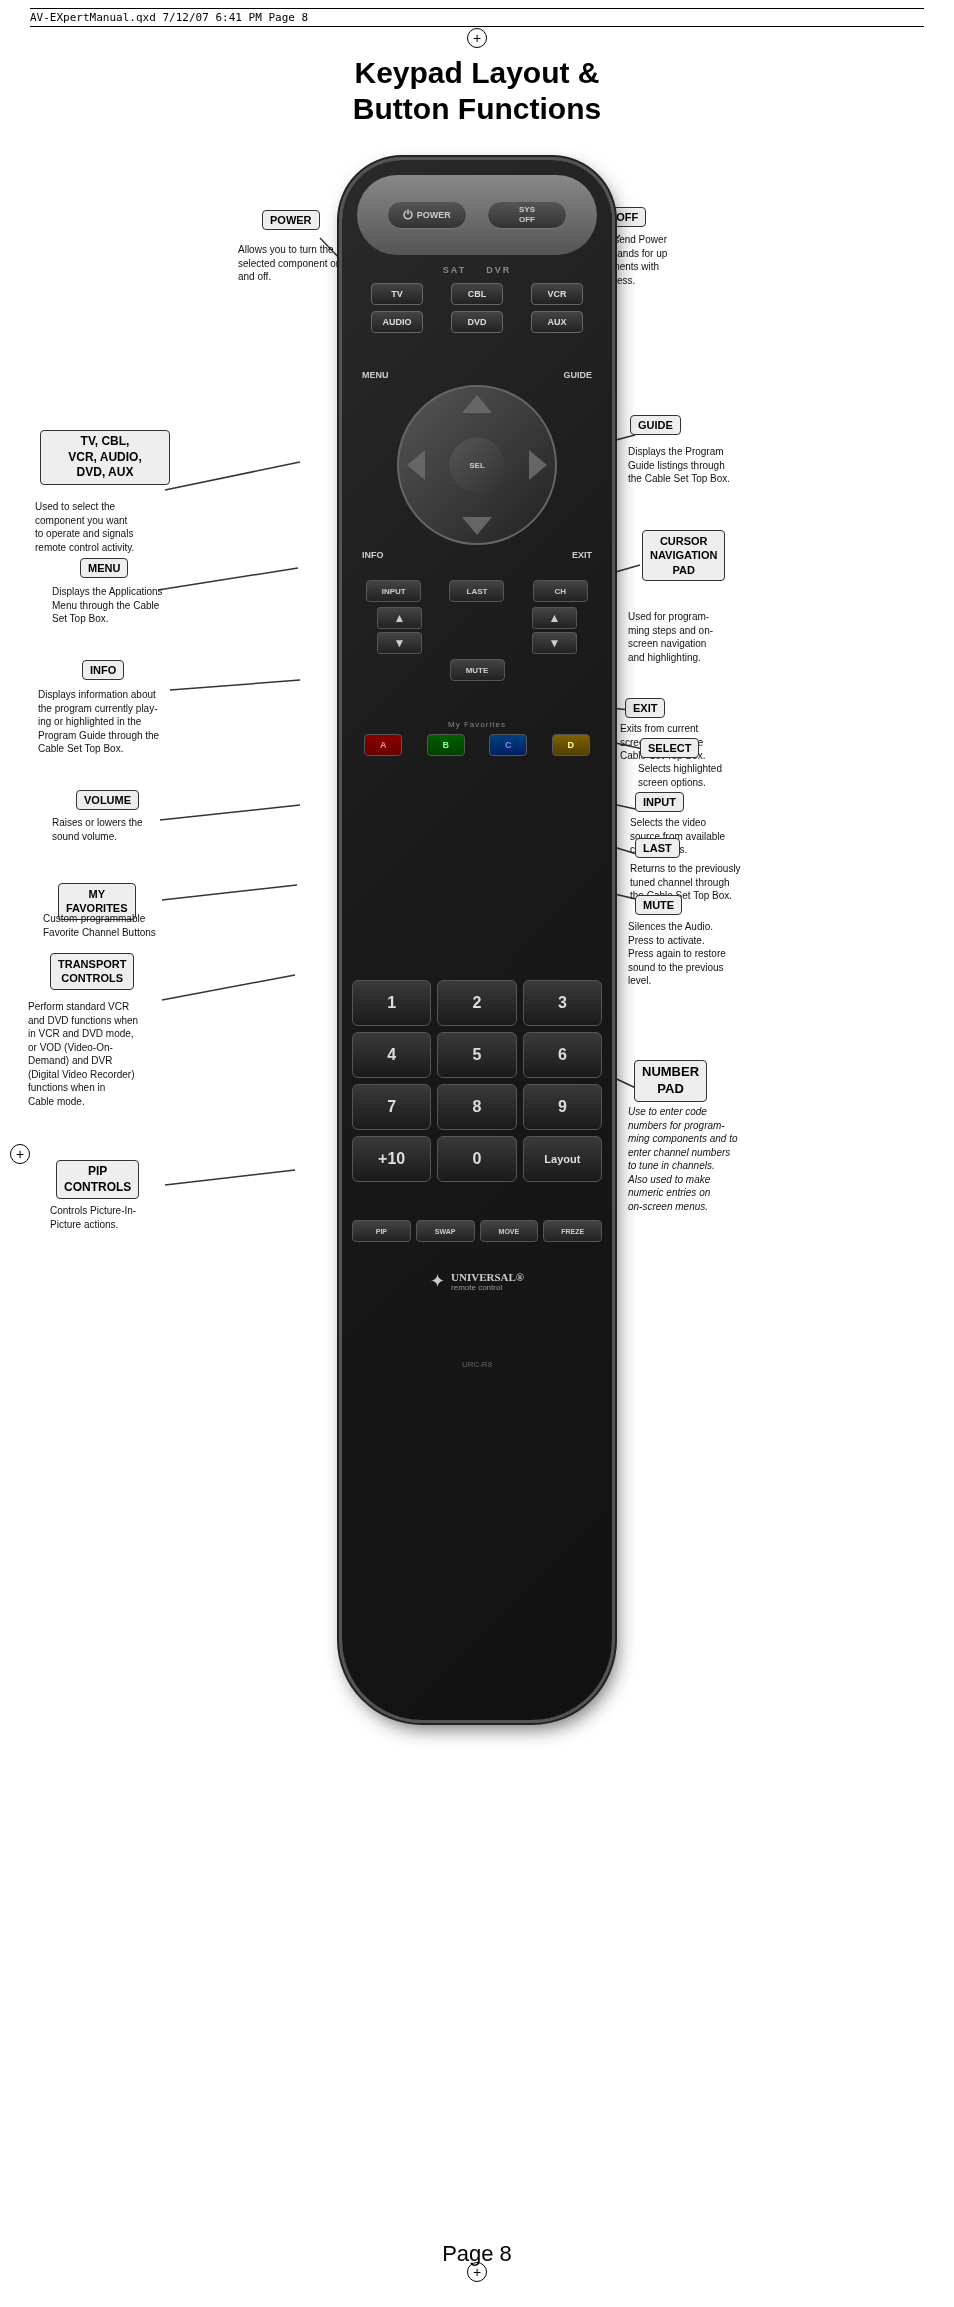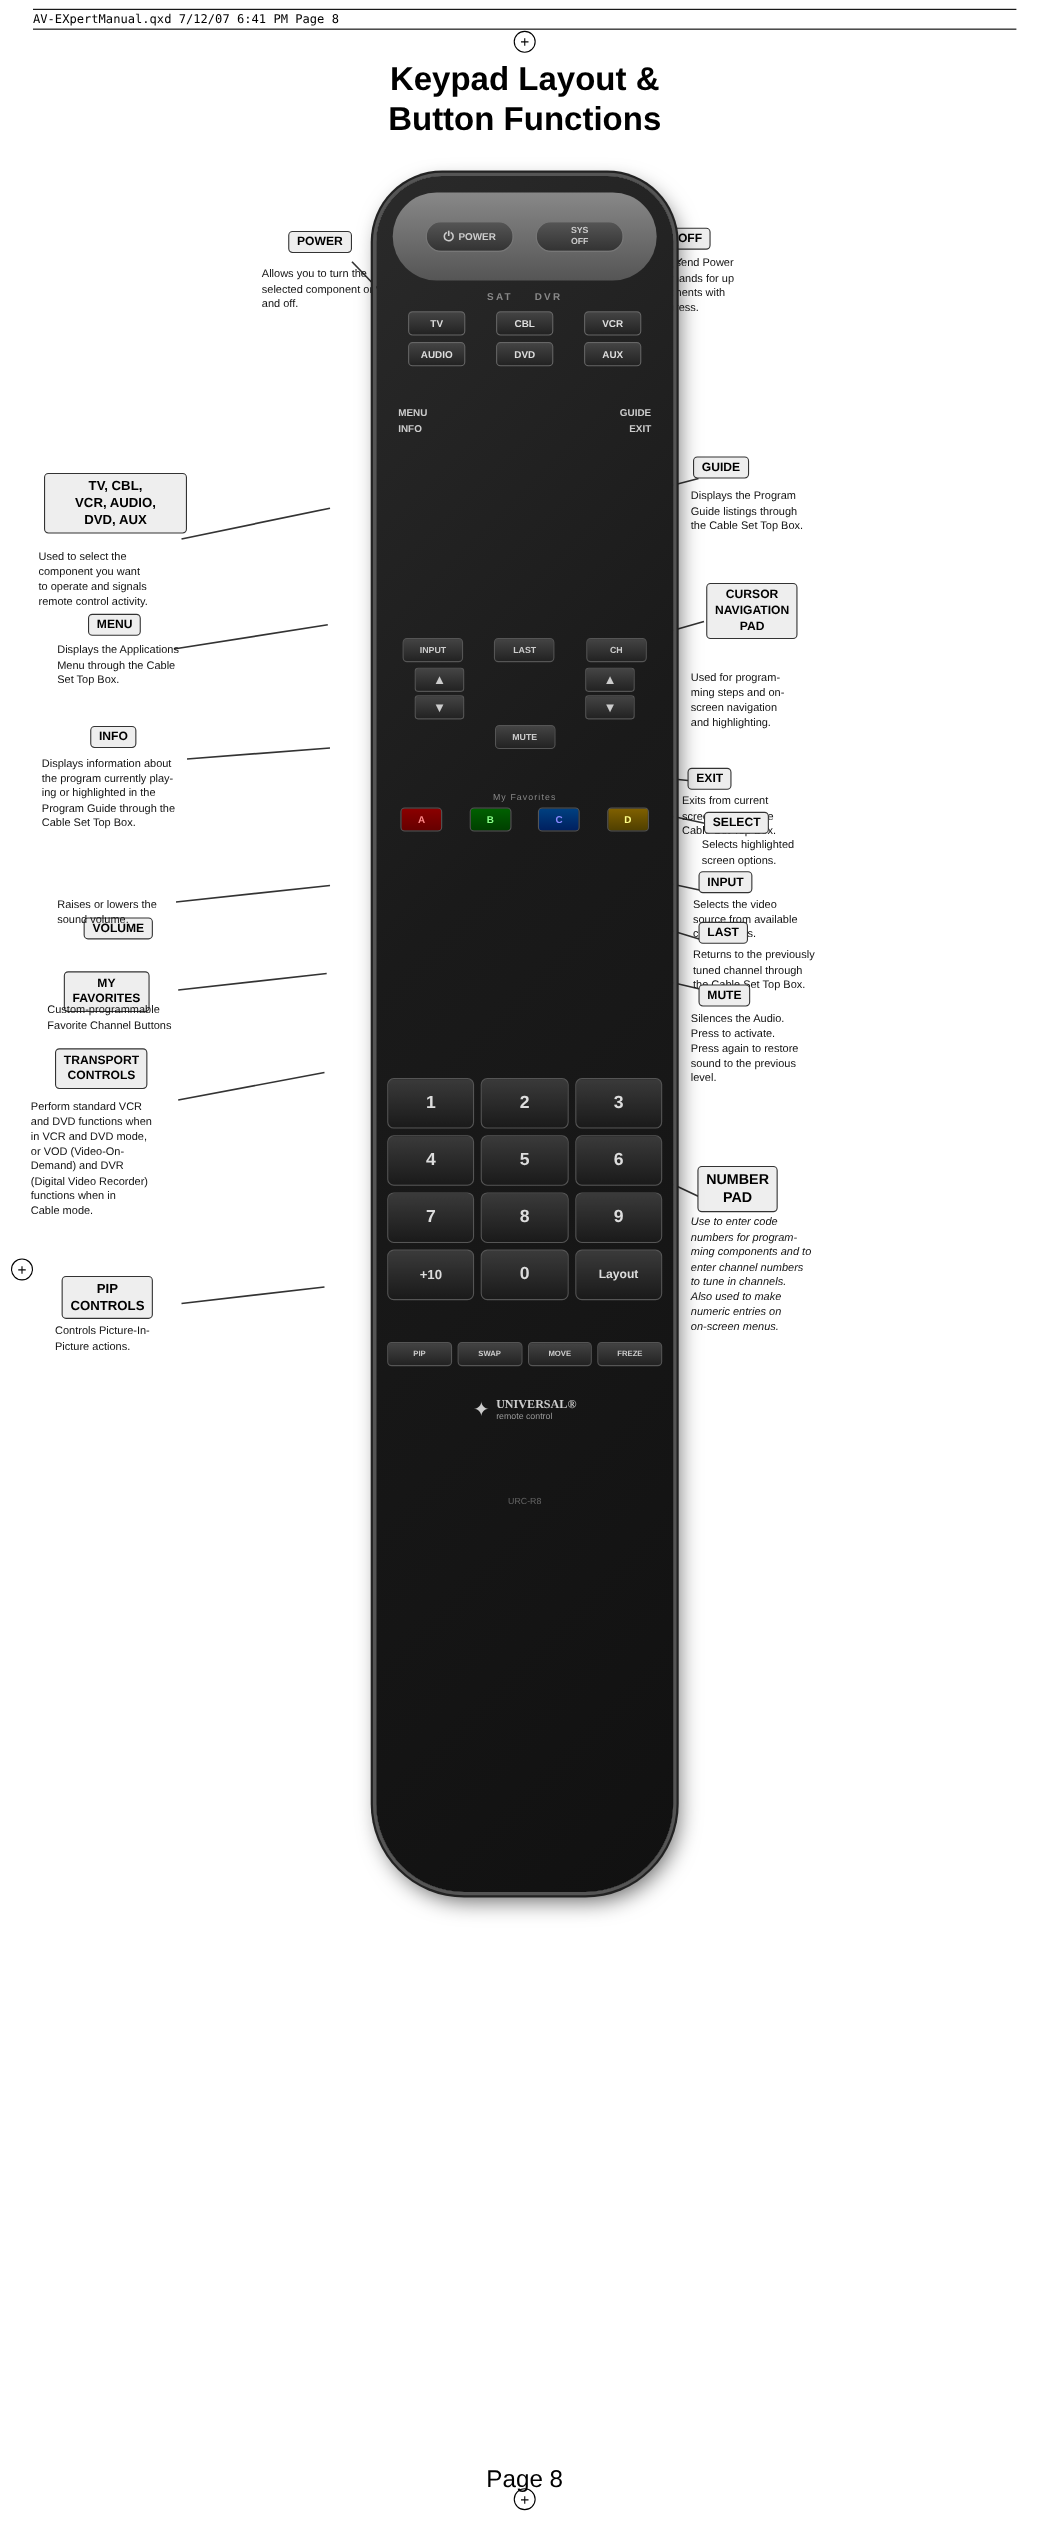--- a/index.html
+++ b/index.html
@@ -693,21 +693,21 @@
 <div class="label-box" style="top:698px; left:625px;">EXIT</div>
 <div class="desc-text" style="top:722px; left:620px; width:155px;">
   <span>Exits from current<br>screen through the<br>Cable Set Top Box.</span>
 </div>
 
 <div class="label-box" style="top:738px; left:640px;">SELECT</div>
 <div class="desc-text" style="top:762px; left:638px; width:155px;">
   <span>Selects highlighted<br>screen options.</span>
 </div>
 
-<div class="label-box" style="top:790px; left:76px;margin-top:44px;">VOLUME</div>
+<div class="label-box" style="top:790px; left:76px;">VOLUME</div>
 <div class="desc-text" style="top:816px; left:52px; width:148px;">
   <span>Raises or lowers the<br>sound volume.</span>
 </div>
 
 <div class="label-box" style="top:792px; left:635px;">INPUT</div>
 <div class="desc-text" style="top:816px; left:630px; width:155px;">
   <span>Selects the video<br>source from available<br>components.</span>
 </div>
 
 <div class="label-box" style="top:838px; left:635px;">LAST</div>
@@ -773,20 +773,27 @@
         <div class="comp-btn">AUDIO</div>
         <div class="comp-btn">DVD</div>
         <div class="comp-btn">AUX</div>
       </div>
     </div>
 
     <div class="nav-section">
       <div class="menu-guide-row">
         <span class="menu-guide-btn">MENU</span>
         <span class="menu-guide-btn">GUIDE</span>
+      </div>
+      <div class="nav-pad-outer">
+        <div class="nav-arrow nav-up"></div>
+        <div class="nav-arrow nav-down"></div>
+        <div class="nav-arrow nav-left"></div>
+        <div class="nav-arrow nav-right"></div>
+        <div class="nav-center">SEL</div>
       </div>
       <div class="info-exit-row">
         <span class="info-exit-btn">INFO</span>
         <span class="info-exit-btn">EXIT</span>
       </div>
     </div>
 
     <div class="vol-ch-section">
       <div class="input-last-ch-row">
         <div class="small-btn">INPUT</div>
@@ -825,21 +832,21 @@
         <div class="num-btn">2</div>
         <div class="num-btn">3</div>
         <div class="num-btn">4</div>
         <div class="num-btn">5</div>
         <div class="num-btn">6</div>
         <div class="num-btn">7</div>
         <div class="num-btn">8</div>
         <div class="num-btn">9</div>
       </div>
       <div class="numpad-extras">
-        <div class="num-btn" style="font-size:12px;">+10</div>
+        <div class="num-btn" style="font-size:16px;">+10</div>
         <div class="num-btn">0</div>
         <div class="num-btn" style="font-size:11px;">Layout</div>
       </div>
     </div>
 
     <div class="pip-section">
       <div class="pip-row">
         <div class="pip-btn">PIP</div>
         <div class="pip-btn">SWAP</div>
         <div class="pip-btn">MOVE</div>

